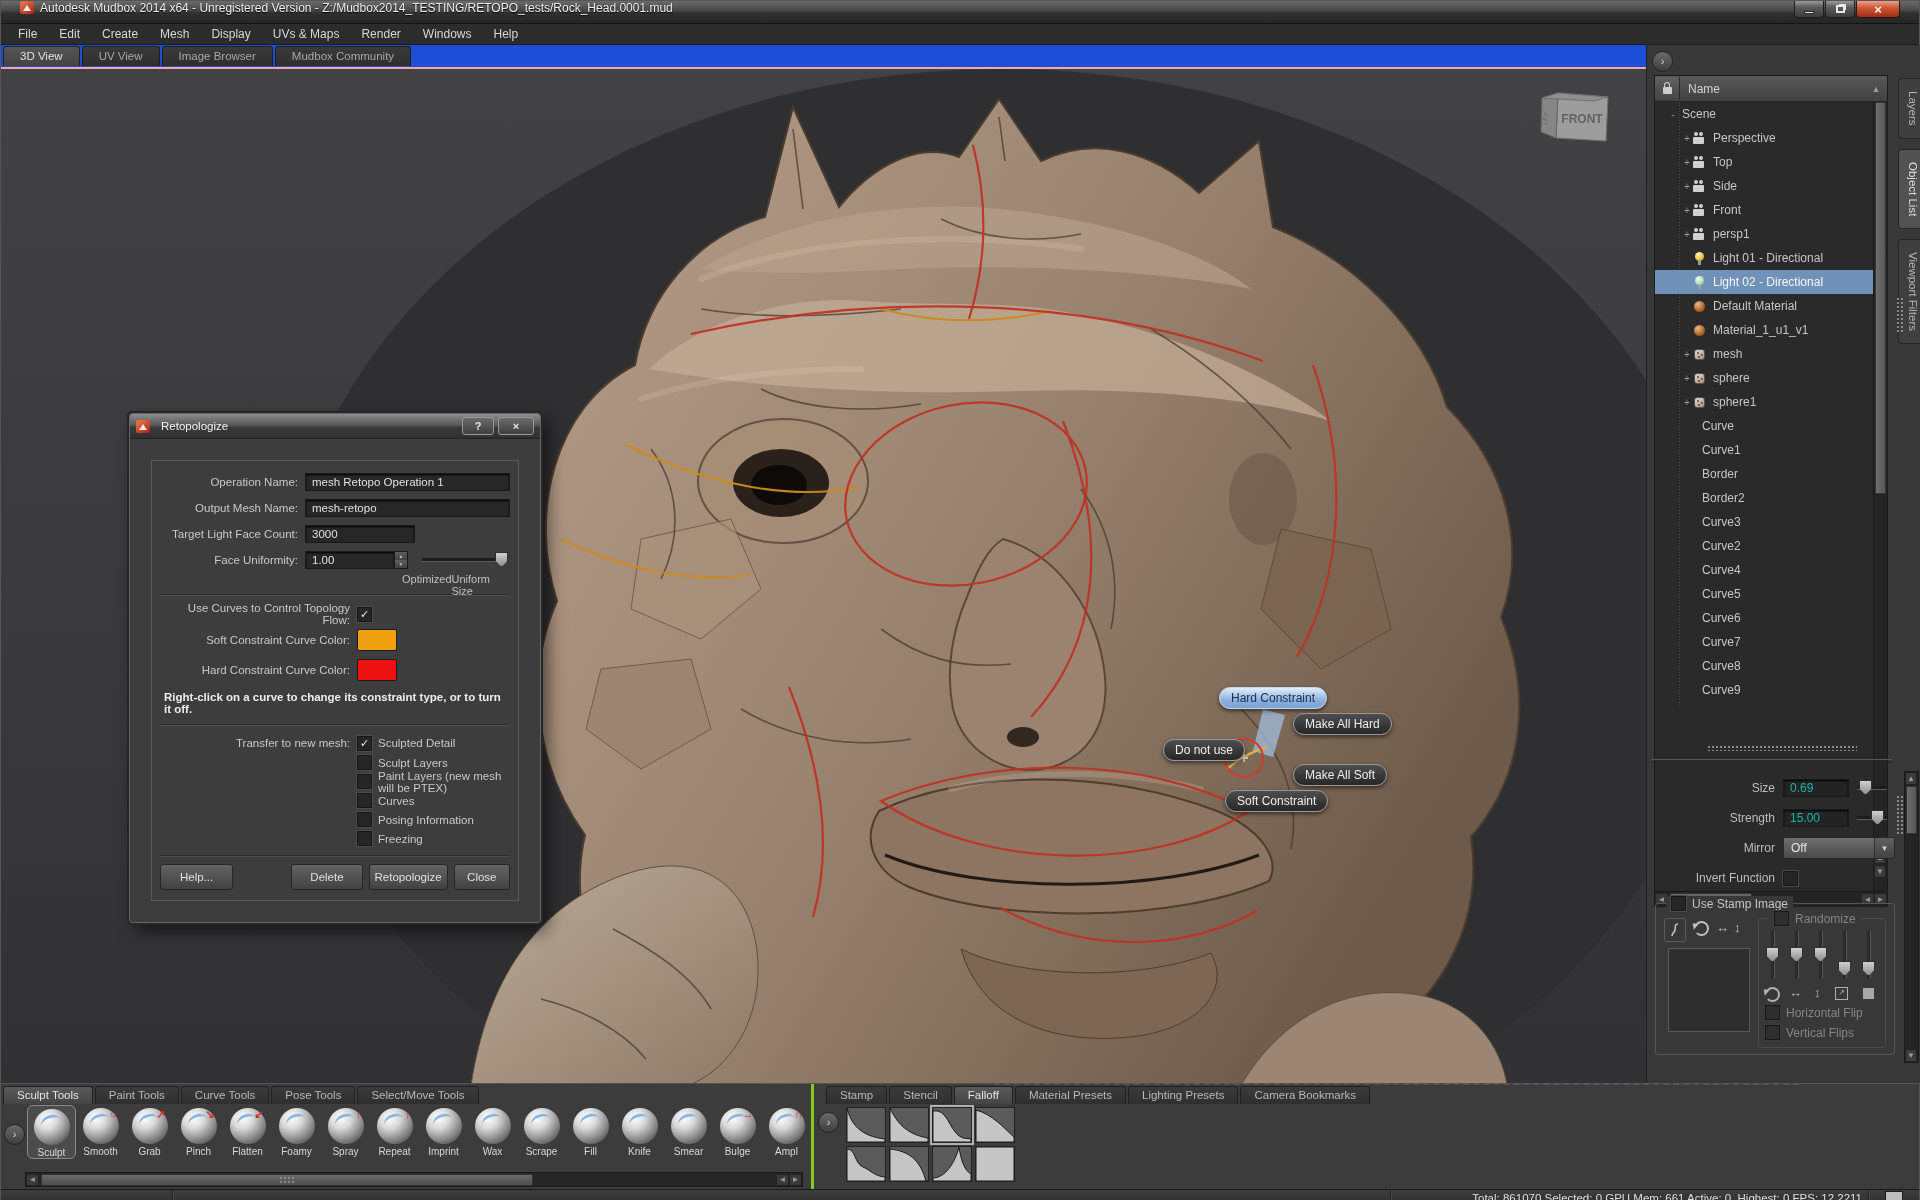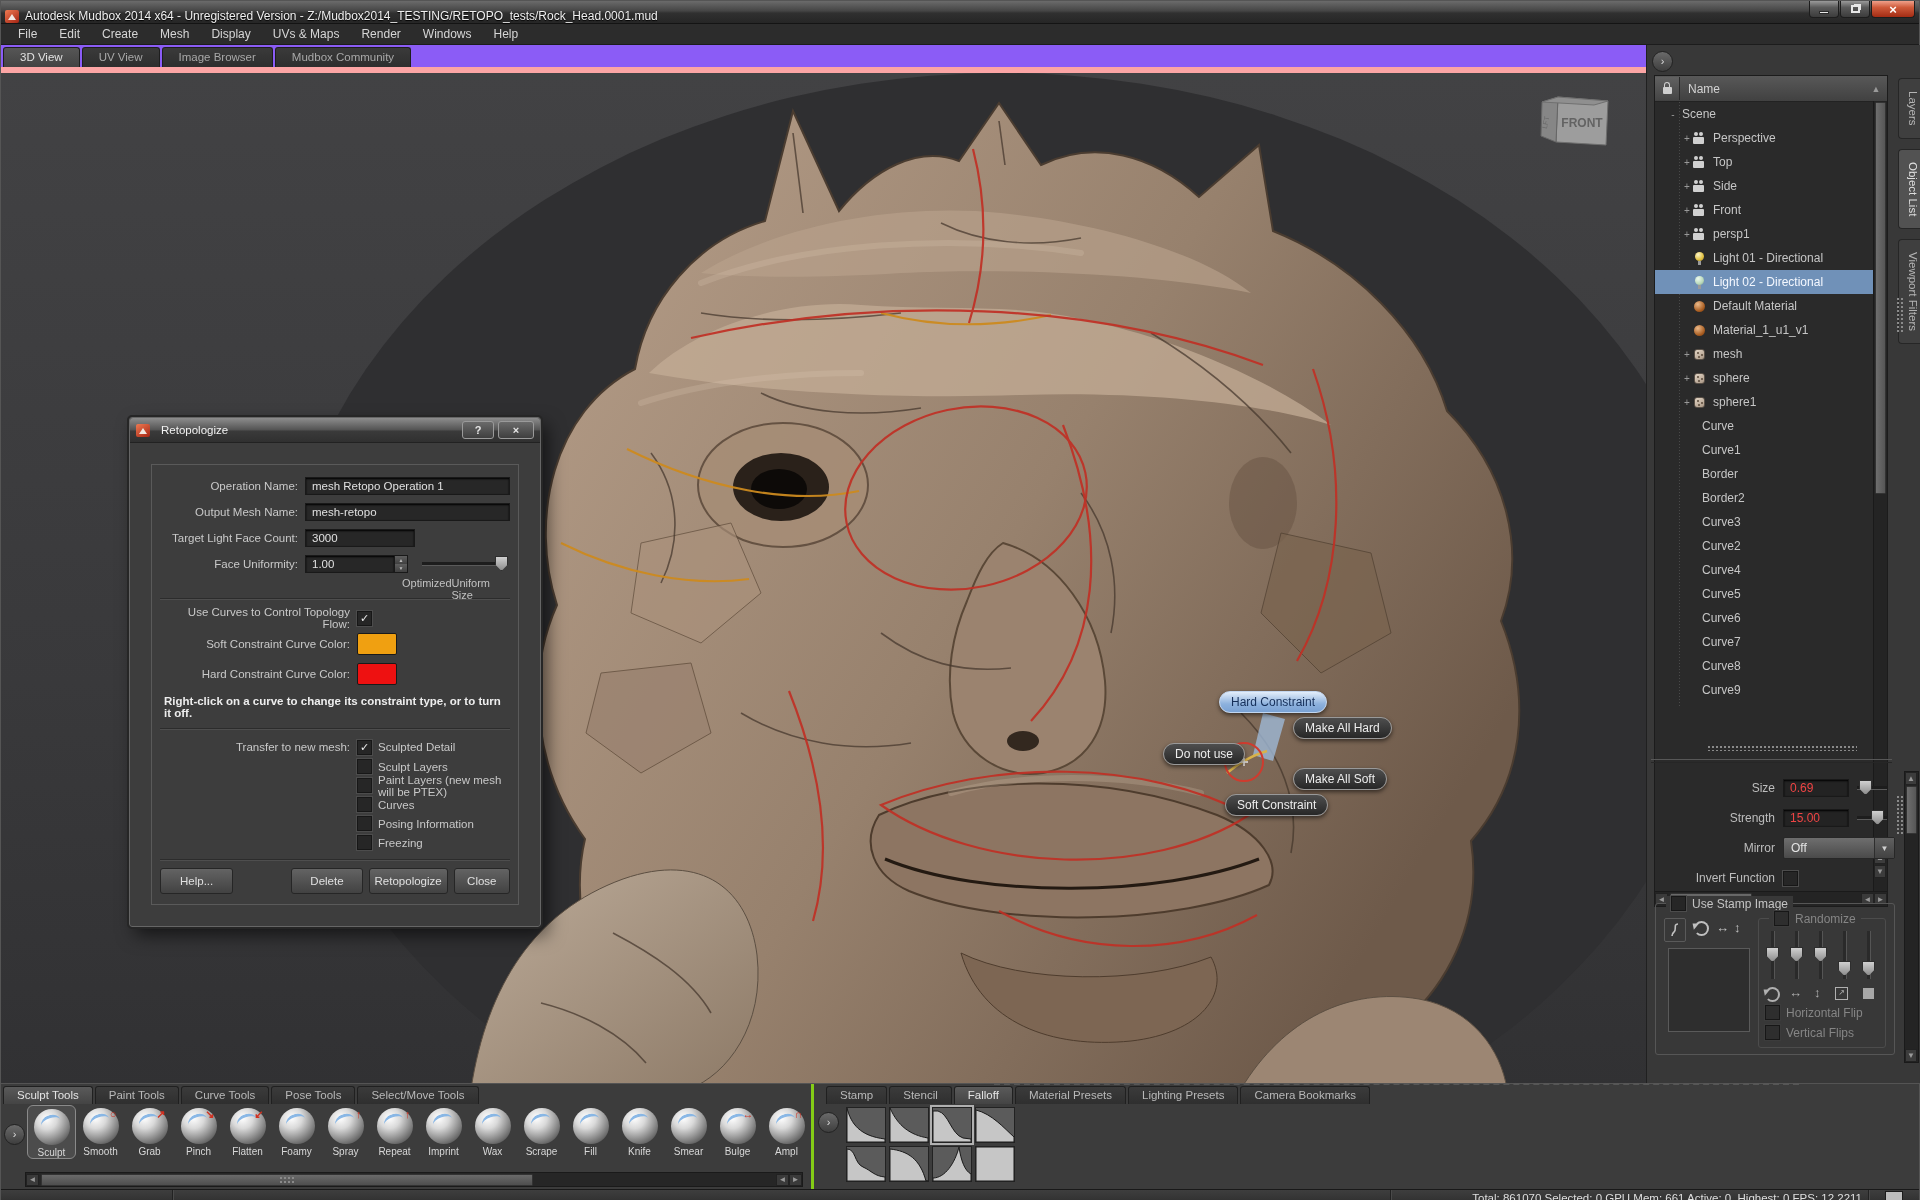--- a/index.html
+++ b/index.html
@@ -1,33 +1,33 @@
 <!DOCTYPE html>
 <html><head>
 <meta charset="utf-8">
 <style>
   html,body{margin:0;padding:0;background:#1a1a1a}
   body{width:1920px;height:1200px;overflow:hidden;font-family:"Liberation Sans",sans-serif;color:#c8c8c8;position:relative;font-size:12px;-webkit-font-smoothing:antialiased}
   .app{position:absolute;inset:0;background:#323232;border:1px solid #555;box-sizing:border-box}
 
   
-  .titlebar{height:22px;background:linear-gradient(#6b6b6b,#454545 45%,#303030 55%,#262626);display:flex;align-items:flex-end;padding:0 4px;border-bottom:1px solid #141414}
+  .titlebar{height:22px;background:linear-gradient(#6b6b6b,#454545 45%,#303030 55%,#262626);display:flex;align-items:flex-start;padding:0 19px;border-bottom:1px solid #141414}
   .mbx-logo{width:14px;height:13px;background:linear-gradient(145deg,#ef7a52,#a42413);border-radius:2px;margin-right:6px;position:relative;flex:none}
   .mbx-logo::after{content:'';position:absolute;left:3px;top:4px;border-left:4px solid transparent;border-right:4px solid transparent;border-bottom:6px solid #f2e8e2}
   .title-text{color:#f0f0f0;font-size:12px;text-shadow:0 1px 1px #000;white-space:nowrap}
   .winbtns{margin-left:auto;display:flex;align-items:flex-start;height:22px}
   .wbtn{width:30px;height:17px;border:1px solid #1d1d1d;border-top:none;border-radius:0 0 4px 4px;background:linear-gradient(#9a9a9a,#5a5a5a 40%,#3c3c3c);display:flex;align-items:center;justify-content:center;margin-left:1px;box-sizing:border-box}
   .wbtn.close{width:44px;background:linear-gradient(#f0a08a,#cf5a3a 40%,#a32c14);color:#fff;font-weight:bold;font-size:13px;line-height:1}
   .min-glyph{width:10px;height:3px;background:#e8e8e8;margin-top:6px;border:1px solid #2a2a2a;box-sizing:border-box}
   .restore-glyph{width:9px;height:8px;border:2px solid #e8e8e8;box-shadow:2px -2px 0 -1px #e8e8e8;box-sizing:border-box}
 
   
   .menubar{height:20px;background:#2c2c2c;display:flex;align-items:center;padding-left:6px;border-bottom:1px solid #1c1c1c}
   .menu-item{padding:2px 11px;color:#d6d6d6;font-size:12px}
-  .viewtabs{height:22px;background:#8b5cf6;display:flex;align-items:flex-end;padding-left:2px;border-bottom:6px solid #fca5a5}
+  .viewtabs{height:22px;background:#1d4ed8;display:flex;align-items:center;padding-left:2px;border-bottom:2px solid #fca5a5}
   .vtab{padding:3px 16px 4px;background:linear-gradient(#3a3a3a,#2e2e2e);color:#a8a8a8;border:1px solid #1e1e1e;border-bottom:none;border-radius:3px 3px 0 0;margin-right:2px;font-size:11.5px}
   .vtab.active{background:linear-gradient(#565656,#434343);color:#e2e2e2}
 
   
   .content{display:flex;height:1038px}
   .vp-col{width:1645px;position:relative;flex:none}
   .canvas{position:relative;width:1645px;height:1016px;background:linear-gradient(#424244,#39393b 60%,#313133);overflow:hidden}
   .rpanel{width:275px;flex:none;background:#383838;border-left:1px solid #202020;position:relative}
 
   
@@ -59,21 +59,21 @@
   .sb-btn{position:absolute;left:0;width:12px;height:13px;background:#3c3c3c;color:#999;font-size:8px;display:flex;align-items:center;justify-content:center;border:1px solid #222;box-sizing:border-box}
   .hscroll{position:absolute;left:0;right:0;bottom:0;height:14px;background:#242424;border-top:1px solid #1a1a1a;display:flex;align-items:center}
   .hthumb{height:10px;background:linear-gradient(#6a6a6a,#4e4e4e);border:1px solid #333;border-radius:1px;display:flex;align-items:center;justify-content:center}
   .grip-dots{width:16px;height:8px;background-image:radial-gradient(#8a8a8a 1px,transparent 1.2px);background-size:4px 4px}
   .hbtn{width:13px;height:12px;background:#3a3a3a;border:1px solid #222;color:#999;font-size:8px;display:flex;align-items:center;justify-content:center;box-sizing:border-box;flex:none}
   .side-tabs{position:absolute;right:0;top:33px;width:24px;display:flex;flex-direction:column;gap:10px}
   .stab{writing-mode:vertical-rl;background:#3f3f3f;border:1px solid #262626;border-right:none;border-radius:4px 0 0 4px;color:#b4b4b4;padding:12px 3px;font-size:11.5px;text-align:center}
   .stab.active{background:#525252;color:#dedede}
   .prop-row{position:absolute;height:22px;display:flex;align-items:center}
   .plab{width:120px;text-align:right;color:#bdbdbd;padding-right:8px;flex:none}
-  .pfield{width:66px;height:18px;background:#232323;border:1px solid #191919;box-shadow:inset 0 1px 2px #000;color:#ef4444;display:flex;align-items:center;padding-left:6px;box-sizing:border-box}
+  .pfield{width:66px;height:18px;background:#232323;border:1px solid #191919;box-shadow:inset 0 1px 2px #000;color:#14b8a6;display:flex;align-items:center;padding-left:6px;box-sizing:border-box}
   .ptrack{height:3px;background:#1d1d1d;border-bottom:1px solid #5a5a5a;flex:1;margin:0 8px;position:relative}
   .shield{width:11px;height:13px;background:linear-gradient(#d0d0d0,#8e8e8e);border:1px solid #2e2e2e;clip-path:polygon(0 0,100% 0,100% 55%,50% 100%,0 55%);position:absolute;top:-6px}
   .dd{width:118px;height:20px;background:linear-gradient(#6e6e6e,#4a4a4a);border:1px solid #272727;border-radius:2px;display:flex;align-items:center}
   .dd .ddtxt{flex:1;padding-left:7px;color:#e4e4e4}
   .dd .ddbtn{width:19px;height:100%;border-left:1px solid #2e2e2e;display:flex;align-items:center;justify-content:center;color:#cfcfcf;font-size:8px;background:linear-gradient(#606060,#424242)}
   .cb{width:13px;height:13px;background:#262626;border:1px solid #171717;box-shadow:0 0 0 1px #4c4c4c;display:inline-flex;align-items:center;justify-content:center;color:#ececec;font-size:11px;line-height:1;flex:none}
   .cb.dis{box-shadow:0 0 0 1px #3c3c3c;background:#2e2e2e}
   .group-box{position:absolute;border:1px solid #565656;border-radius:3px}
   .group-legend{position:absolute;top:-8px;left:10px;background:#383838;padding:0 5px;display:flex;align-items:center;gap:6px;color:#c4c4c4}
   .dim{color:#858585}

